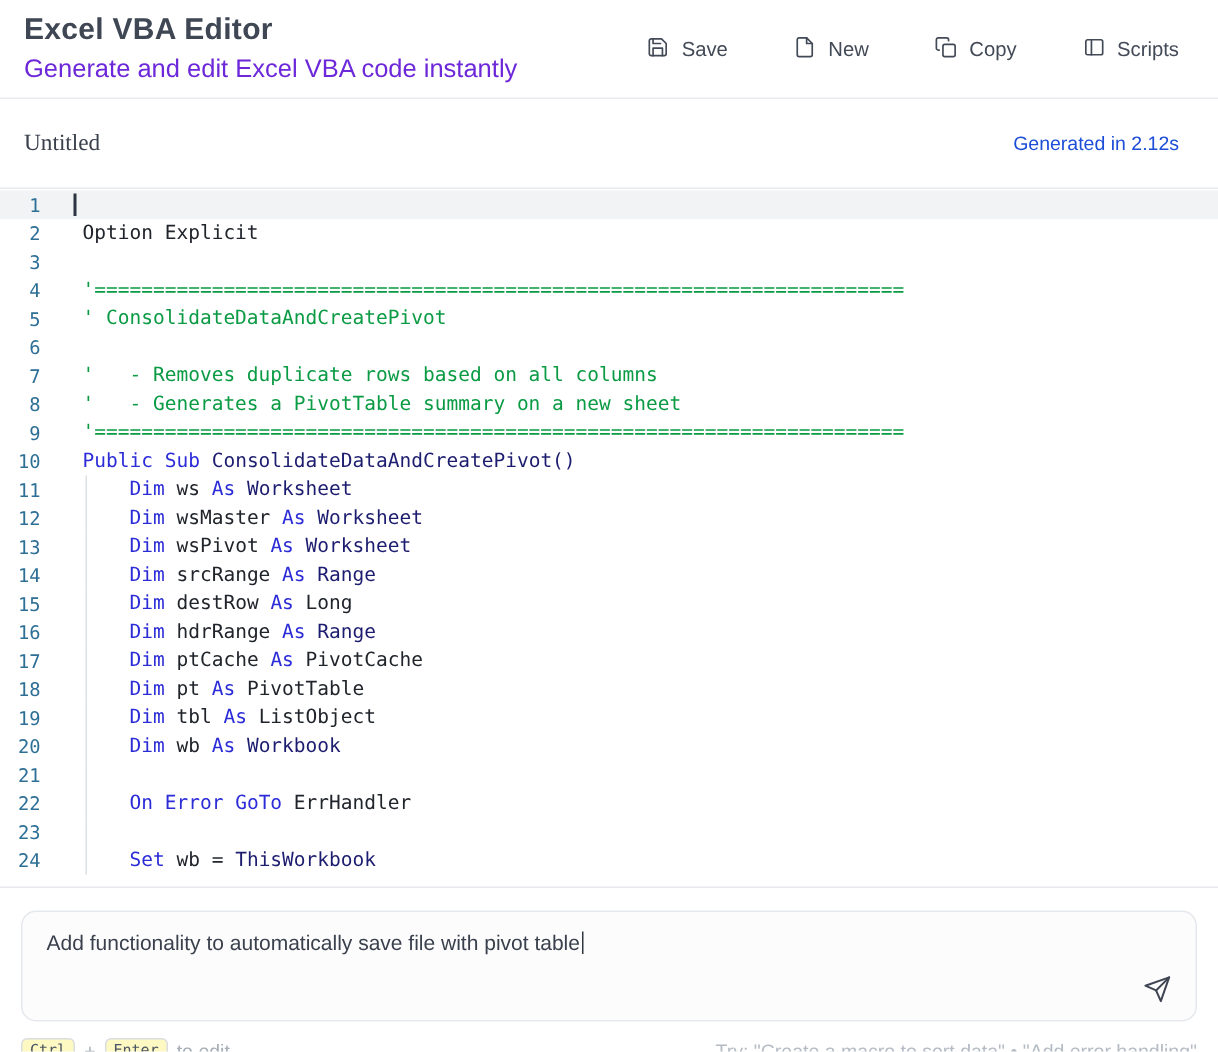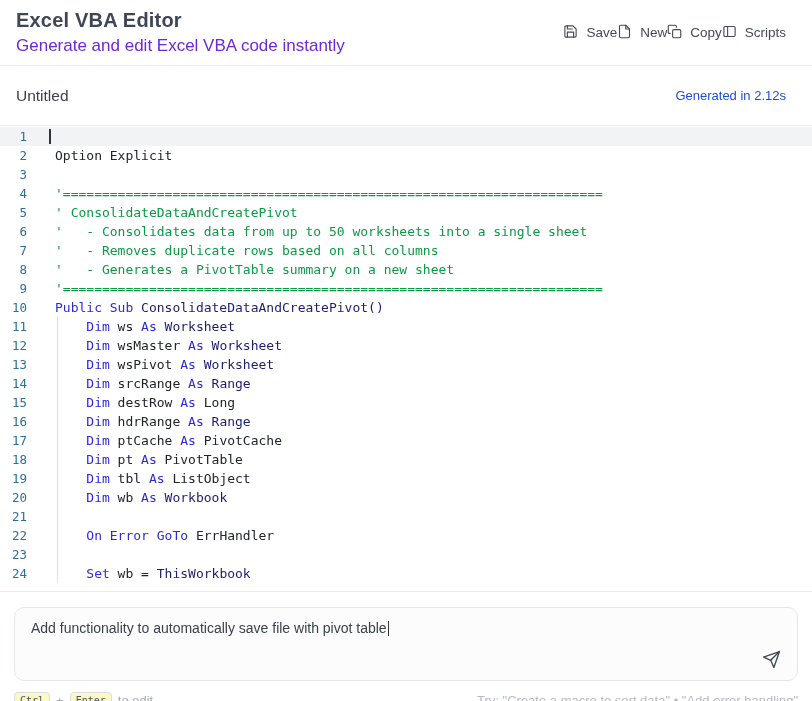--- a/index.html
+++ b/index.html
@@ -4,30 +4,30 @@
 <style>
   * { box-sizing: border-box; margin: 0; padding: 0; }
   html,body { width: 812px; height: 701px; background: #ffffff; overflow: hidden;
     font-family: "Liberation Sans", sans-serif; color: #3d4451; }
 
   
   .app-header { display: flex; justify-content: space-between; align-items: center;
     height: 66px; padding: 4px 26px 4px 16px; border-bottom: 1px solid #e8eaed; }
   .app-title { font-size: 20px; font-weight: 700; color: #3f4654; letter-spacing: .2px; }
   .app-subtitle { font-size: 17px; color: #6d28d9; margin-top: 4px; text-align: center; }
-  .header-actions { display: flex; align-items: flex-end; }
+  .header-actions { display: flex; gap: 44px; align-items: flex-end; }
   .hbtn { display: flex; align-items: center; gap: 8px; background: none; border: none;
     font-family: "Liberation Sans", sans-serif; font-size: 13.5px; color: #434a57; cursor: pointer; }
   .hbtn svg { width: 15px; height: 15px; stroke: #434a57; fill: none;
     stroke-width: 1.8; stroke-linecap: round; stroke-linejoin: round; }
 
   
   .doc-bar { display: flex; justify-content: space-between; align-items: center;
     height: 60px; padding: 0 26px 0 16px; border-bottom: 1px solid #e8eaed; }
-  .doc-name { font-size: 15.5px; color: #3a414d; }
+  .doc-name { font-size: 15.5px; color: #3a414d; font-family: Liberation Serif, serif; }
   .doc-meta { font-size: 13px; color: #1d4ed8; }
 
   
   .editor { position: relative; height: 466px; padding-top: 1px; overflow: hidden;
     border-bottom: 1px solid #e8eaed; background: #ffffff;
     font-family: "DejaVu Sans Mono", monospace; font-size: 13px; }
   .crow { display: flex; height: 19px; line-height: 19px; position: relative; }
   .crow.active { background: #f2f3f5; }
   .ln { flex: none; width: 40px; padding-right: 13px; text-align: right;
     color: #2e6f96; font-size: 12.5px; user-select: none; }
@@ -134,21 +134,20 @@
       <div class="crow">
         <span class="ln">4</span>
         <span class="cd"><span class="tk-c">'=====================================================================</span></span>
       </div>
       <div class="crow">
         <span class="ln">5</span>
         <span class="cd"><span class="tk-c">' ConsolidateDataAndCreatePivot</span></span>
       </div>
       <div class="crow">
         <span class="ln">6</span>
-        <span class="cd"><span class="tk-c">'   - Consolidates data from up to 50 worksheets into a single sheet</span></span>
       </div>
       <div class="crow">
         <span class="ln">7</span>
         <span class="cd"><span class="tk-c">'   - Removes duplicate rows based on all columns</span></span>
       </div>
       <div class="crow">
         <span class="ln">8</span>
         <span class="cd"><span class="tk-c">'   - Generates a PivotTable summary on a new sheet</span></span>
       </div>
       <div class="crow">

